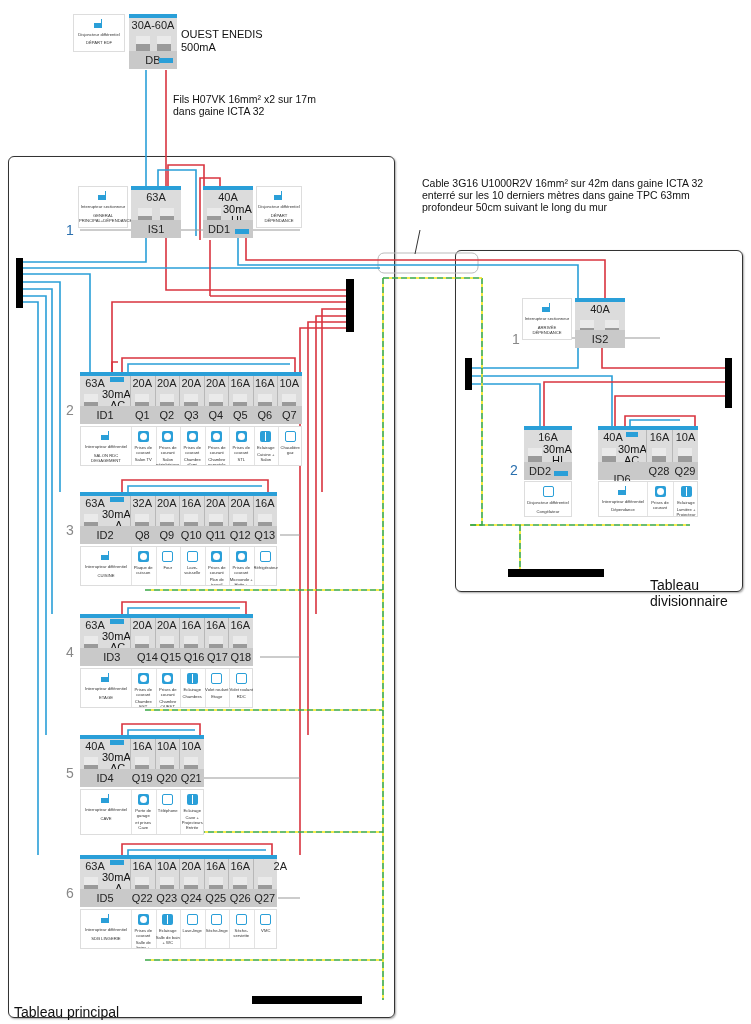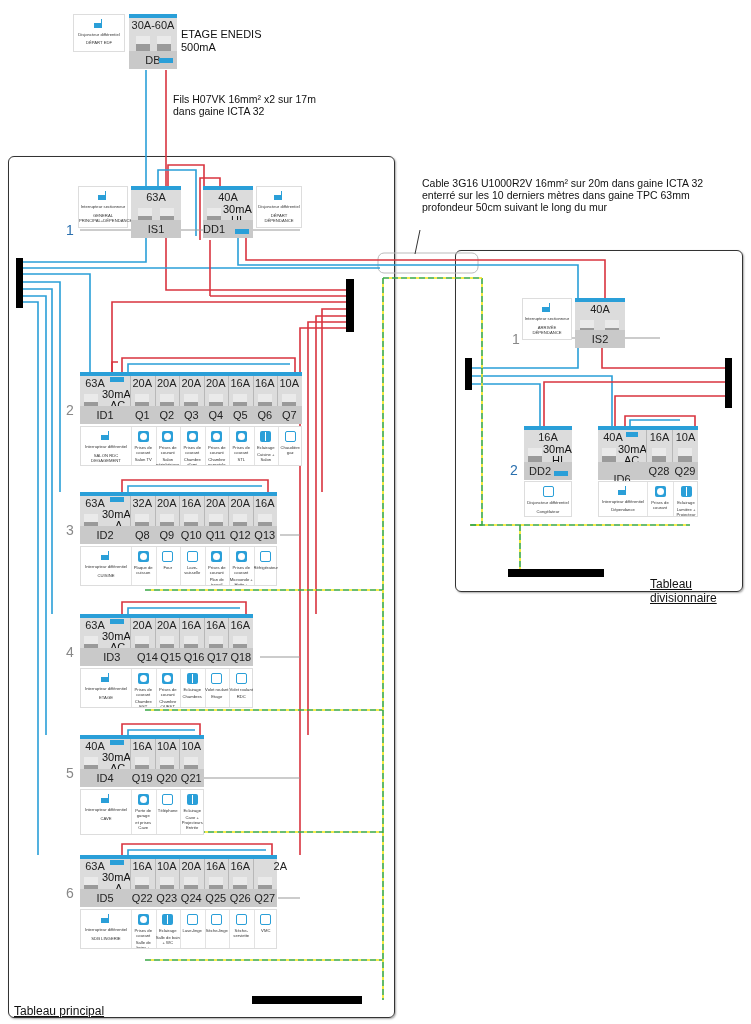--- a/index.html
+++ b/index.html
@@ -1,19 +1,19 @@
 <!DOCTYPE html>
 <html><head>
 <meta charset="utf-8">
 <style>
   html,body{margin:0;padding:0;background:#fff;}
   body{width:751px;height:1024px;position:relative;overflow:hidden;font-family:"Liberation Sans","DejaVu Sans",sans-serif;color:#222;}
   #wires{position:absolute;left:0;top:0;width:751px;height:1024px;z-index:1;}
   .panel{position:absolute;border:1px solid #333;border-radius:6px;box-shadow:1px 1px 2px rgba(0,0,0,.35);z-index:0;}
-  .panel-label{position:absolute;font-size:12px;color:#111;text-decoration:underline;}
+  .panel-label{position:absolute;font-size:14px;color:#111;}
   .note{position:absolute;font-size:10.5px;line-height:12px;color:#111;white-space:pre;z-index:3;}
   .module{position:absolute;background:#dcdcdc;z-index:4;border-top:4px solid #2a9fd8;box-sizing:border-box;}
   .module .rating{position:absolute;top:1px;left:0;right:0;text-align:center;font-size:11px;color:#222;}
   .module .id{position:absolute;bottom:0;left:0;right:0;height:18px;line-height:18px;text-align:center;font-size:11px;background:#c9c9c9;color:#222;}
   .module .toggle{position:absolute;top:18px;width:14px;height:16px;background:#eaeaea;}
   .module .toggle::after{content:"";position:absolute;left:0;right:0;bottom:0;height:8px;background:#9a9a9a;}
   .module .sep{position:absolute;top:0;bottom:0;width:1px;background:#b8b8b8;}
   .module .diff{position:absolute;font-size:11px;line-height:11px;text-align:center;color:#111;}
   .module .test{position:absolute;width:14px;height:5px;background:#2a9fd8;}
   .card{position:absolute;background:#fff;border:1px solid #ddd;box-sizing:border-box;z-index:4;}
@@ -32,25 +32,25 @@
   .bar{position:absolute;background:#000;z-index:3;}
 </style>
 </head>
 <body>
 
 <div class="panel" style="left:8px;top:156px;width:385px;height:860px;"></div>
 <div class="panel-label" style="left:14px;top:1004px;">Tableau principal</div>
 <div class="panel" style="left:455px;top:250px;width:286px;height:340px;"></div>
 <div class="panel-label" style="left:650px;top:577px;">Tableau divisionnaire</div>
 
-<div class="note" style="left:181px;top:28px;font-size:11px;line-height:13px;">ETAGE ENEDIS
+<div class="note" style="left:181px;top:28px;font-size:11px;line-height:13px;">OUEST ENEDIS
 500mA</div>
 <div class="note" style="left:173px;top:93px;">Fils H07VK 16mm² x2 sur 17m
 dans gaine ICTA 32</div>
-<div class="note" style="left:422px;top:177px;">Cable 3G16 U1000R2V 16mm² sur 20m dans gaine ICTA 32
+<div class="note" style="left:422px;top:177px;">Cable 3G16 U1000R2V 16mm² sur 42m dans gaine ICTA 32
 enterré sur les 10 derniers mètres dans gaine TPC 63mm
 profondeur 50cm suivant le long du mur</div>
 
 <svg id="wires" viewBox="0 0 751 1024">
   <g fill="none" stroke-width="1.6">
 
     <path d="M146 70 V188" stroke="#2a9fd8"></path>
     <path d="M166 70 V188" stroke="#d9343f"></path>
 
     <rect x="378" y="253" width="100" height="20" rx="6" stroke="#bbb" stroke-width="1"></rect>
@@ -151,21 +151,21 @@
   <div class="rating">63A</div>
   <div class="toggle" style="left:7px;"></div>
   <div class="toggle" style="left:29px;"></div>
   <div class="id">IS1</div>
 </div>
 <div class="module" style="left:203px;top:186px;width:50px;height:52px;">
   <div class="rating">40A</div>
   <div class="toggle" style="left:4px;"></div>
   <div class="diff" style="left:20px;top:14px;">30mA</div>
   <div class="diff" style="left:28px;top:25px;">HI</div>
-  <div class="id" style="text-align:left;">DD1</div>
+  <div class="id" style="text-align:left;padding-left:5px;">DD1</div>
   <div class="test" style="left:32px;bottom:4px;z-index:2;"></div>
 </div>
 <div class="infobox" style="left:256px;top:186px;width:46px;height:42px;">
   <span class="ico plain"></span>
   <div>Disjoncteur différentiel</div>
   <div style="margin-top:3px;">DÉPART DÉPENDANCE</div>
 </div>
 
 <div id="rows-container">
     <div class="rownum" style="left:66px;top:402px;">2</div>

